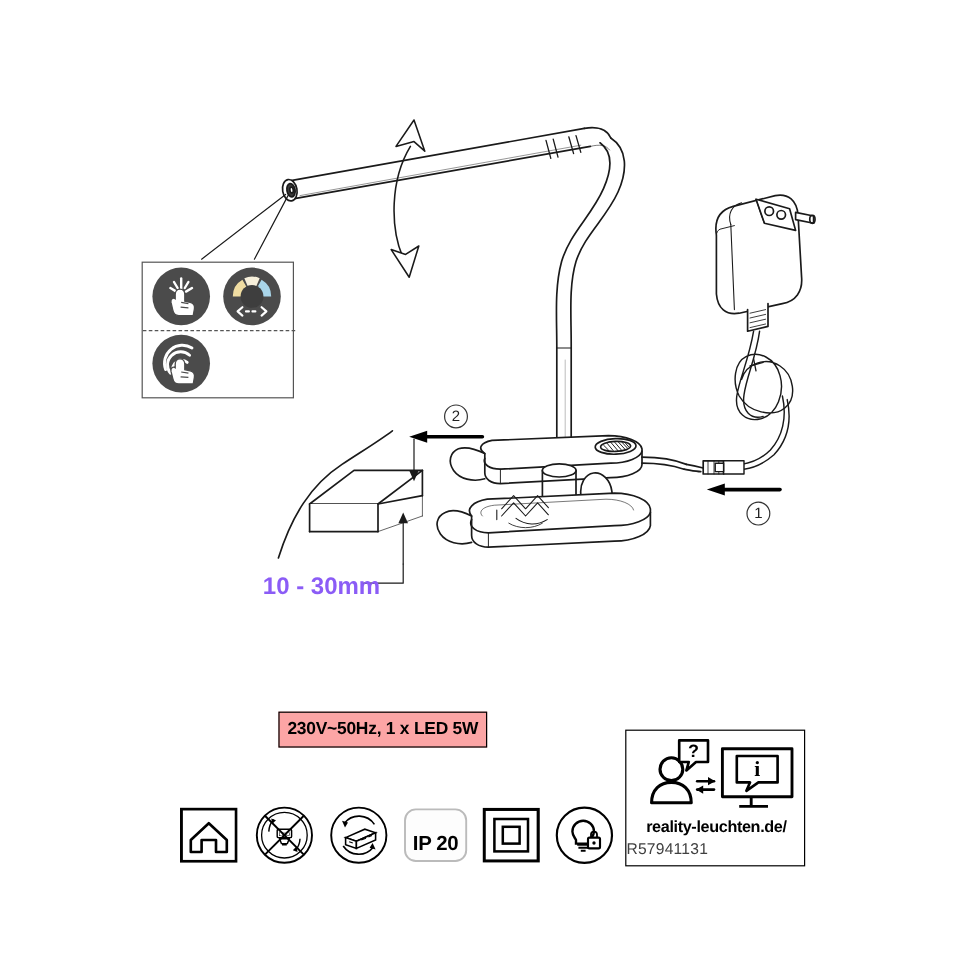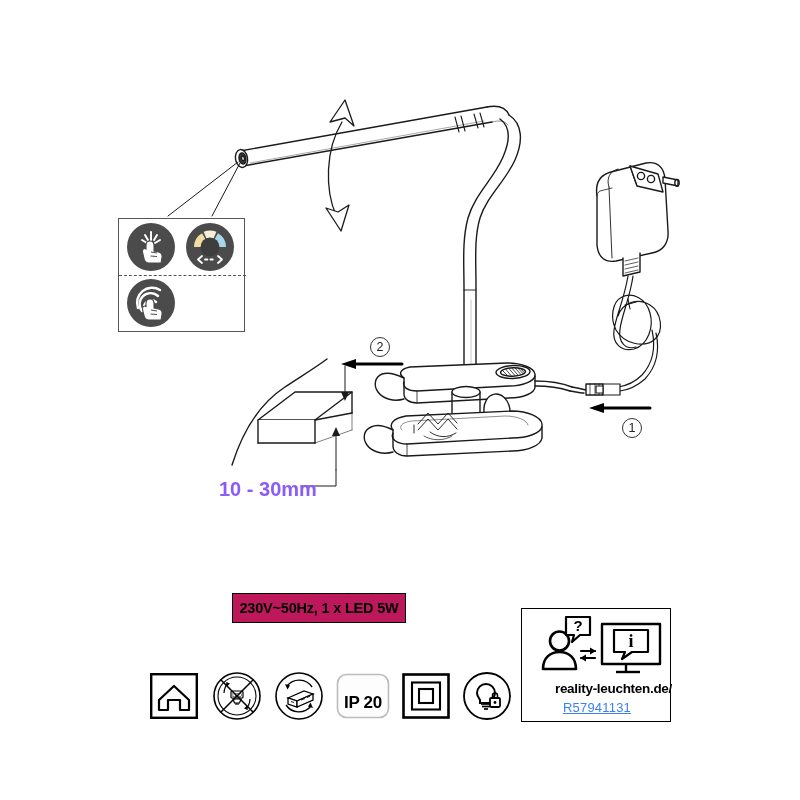--- a/index.html
+++ b/index.html
@@ -27,21 +27,21 @@
   }
   .abs { position: absolute; }
 
   
   .spec-box {
     left: 232px;
     top: 593px;
     width: 174px;
     height: 30px;
     border: 1.6px solid #000;
-    background: #be185d;
+    background: #fca5a5;
     display: flex;
     align-items: center;
     justify-content: center;
     box-sizing: border-box;
   }
   .spec-box .spec-text {
     font-size: 14.5px;
     font-weight: bold;
     color: #000;
     letter-spacing: -0.2px;
@@ -94,37 +94,36 @@
     height: 114px;
     border: 1.5px solid #000;
     background: #fff;
     box-sizing: border-box;
   }
   .brand-url {
     position: absolute;
     left: 0;
     top: 72px;
     width: 150px;
-    text-align: right;
+    text-align: center;
     font-size: 13.5px;
     font-weight: bold;
     color: #000;
     letter-spacing: -0.3px;
   }
   .brand-code {
     position: absolute;
     left: 0;
     top: 91px;
     width: 150px;
-    text-align: center;
+    text-align: left;
     font-size: 13px;
     font-weight: normal;
-    color: #3b82f6;
+    color: #404040;
     letter-spacing: 0.2px;
-    text-decoration: underline;
   }
 
   
   .icon-row { left: 150px; top: 671px; width: 330px; height: 52px; }
   .sym { position: absolute; }
   .ip-label {
     position: absolute;
     left: 0; top: 0;
     width: 48px; height: 44px;
     display: flex; align-items: center; justify-content: center;

